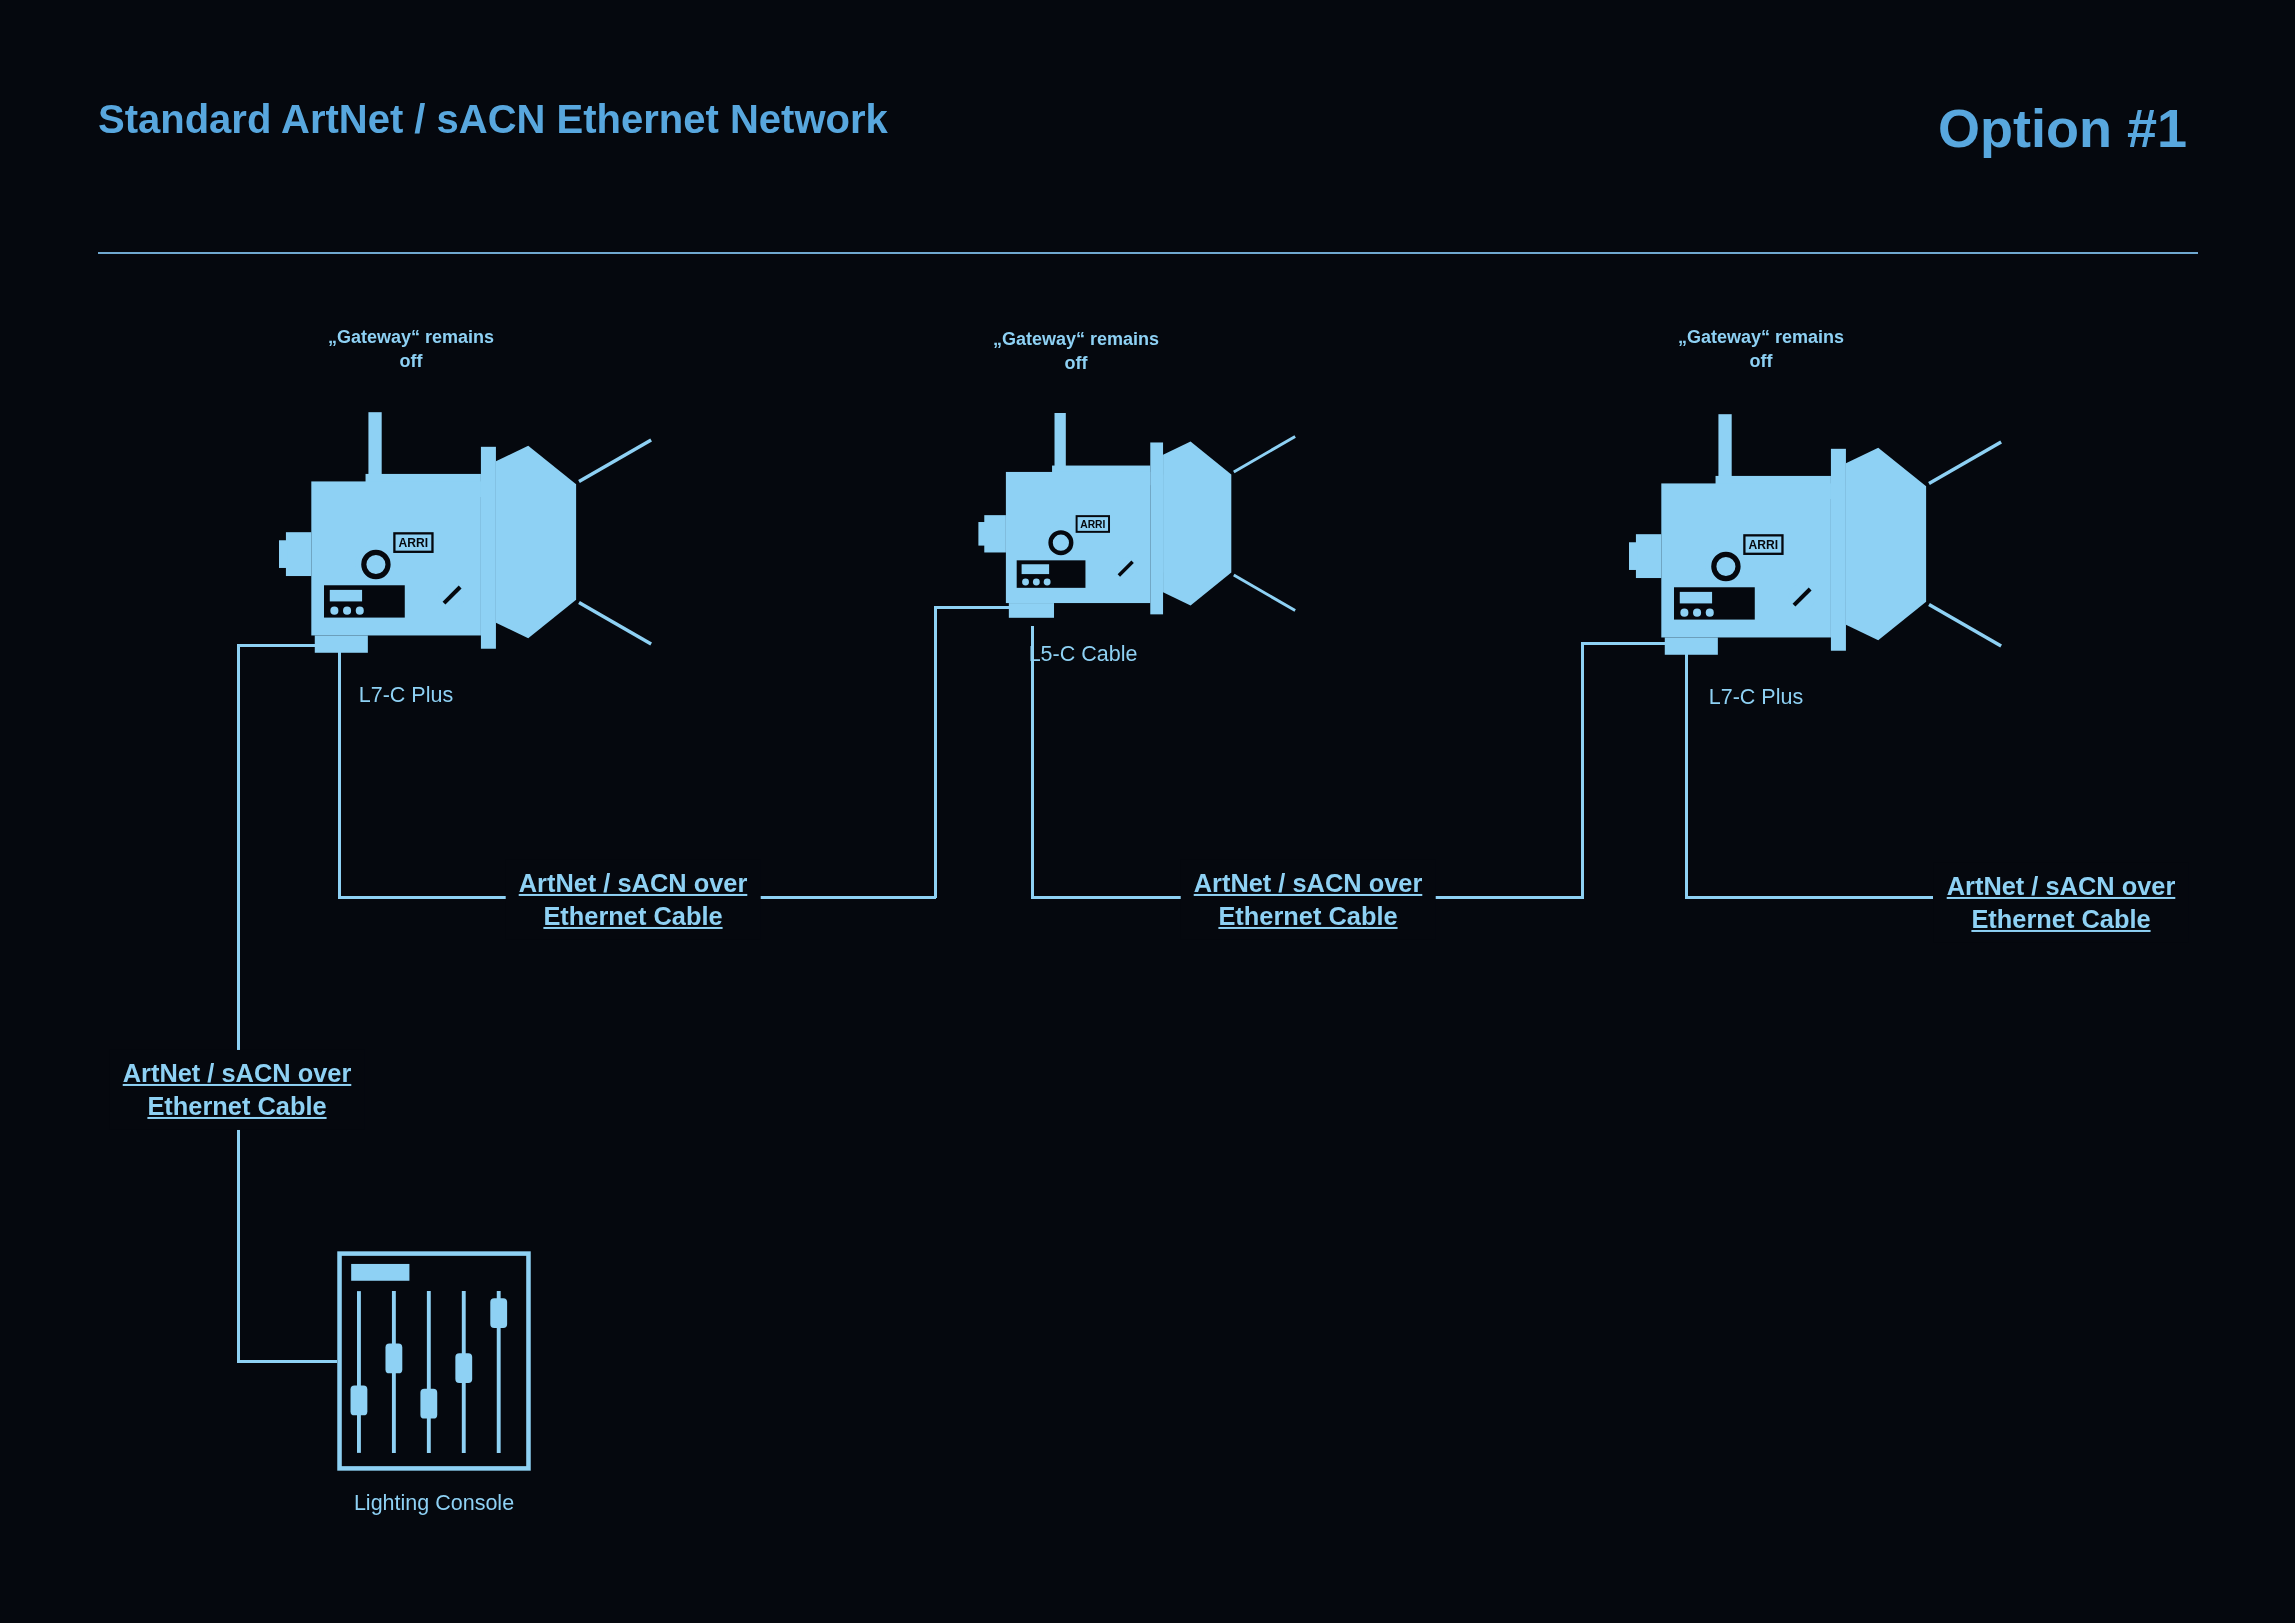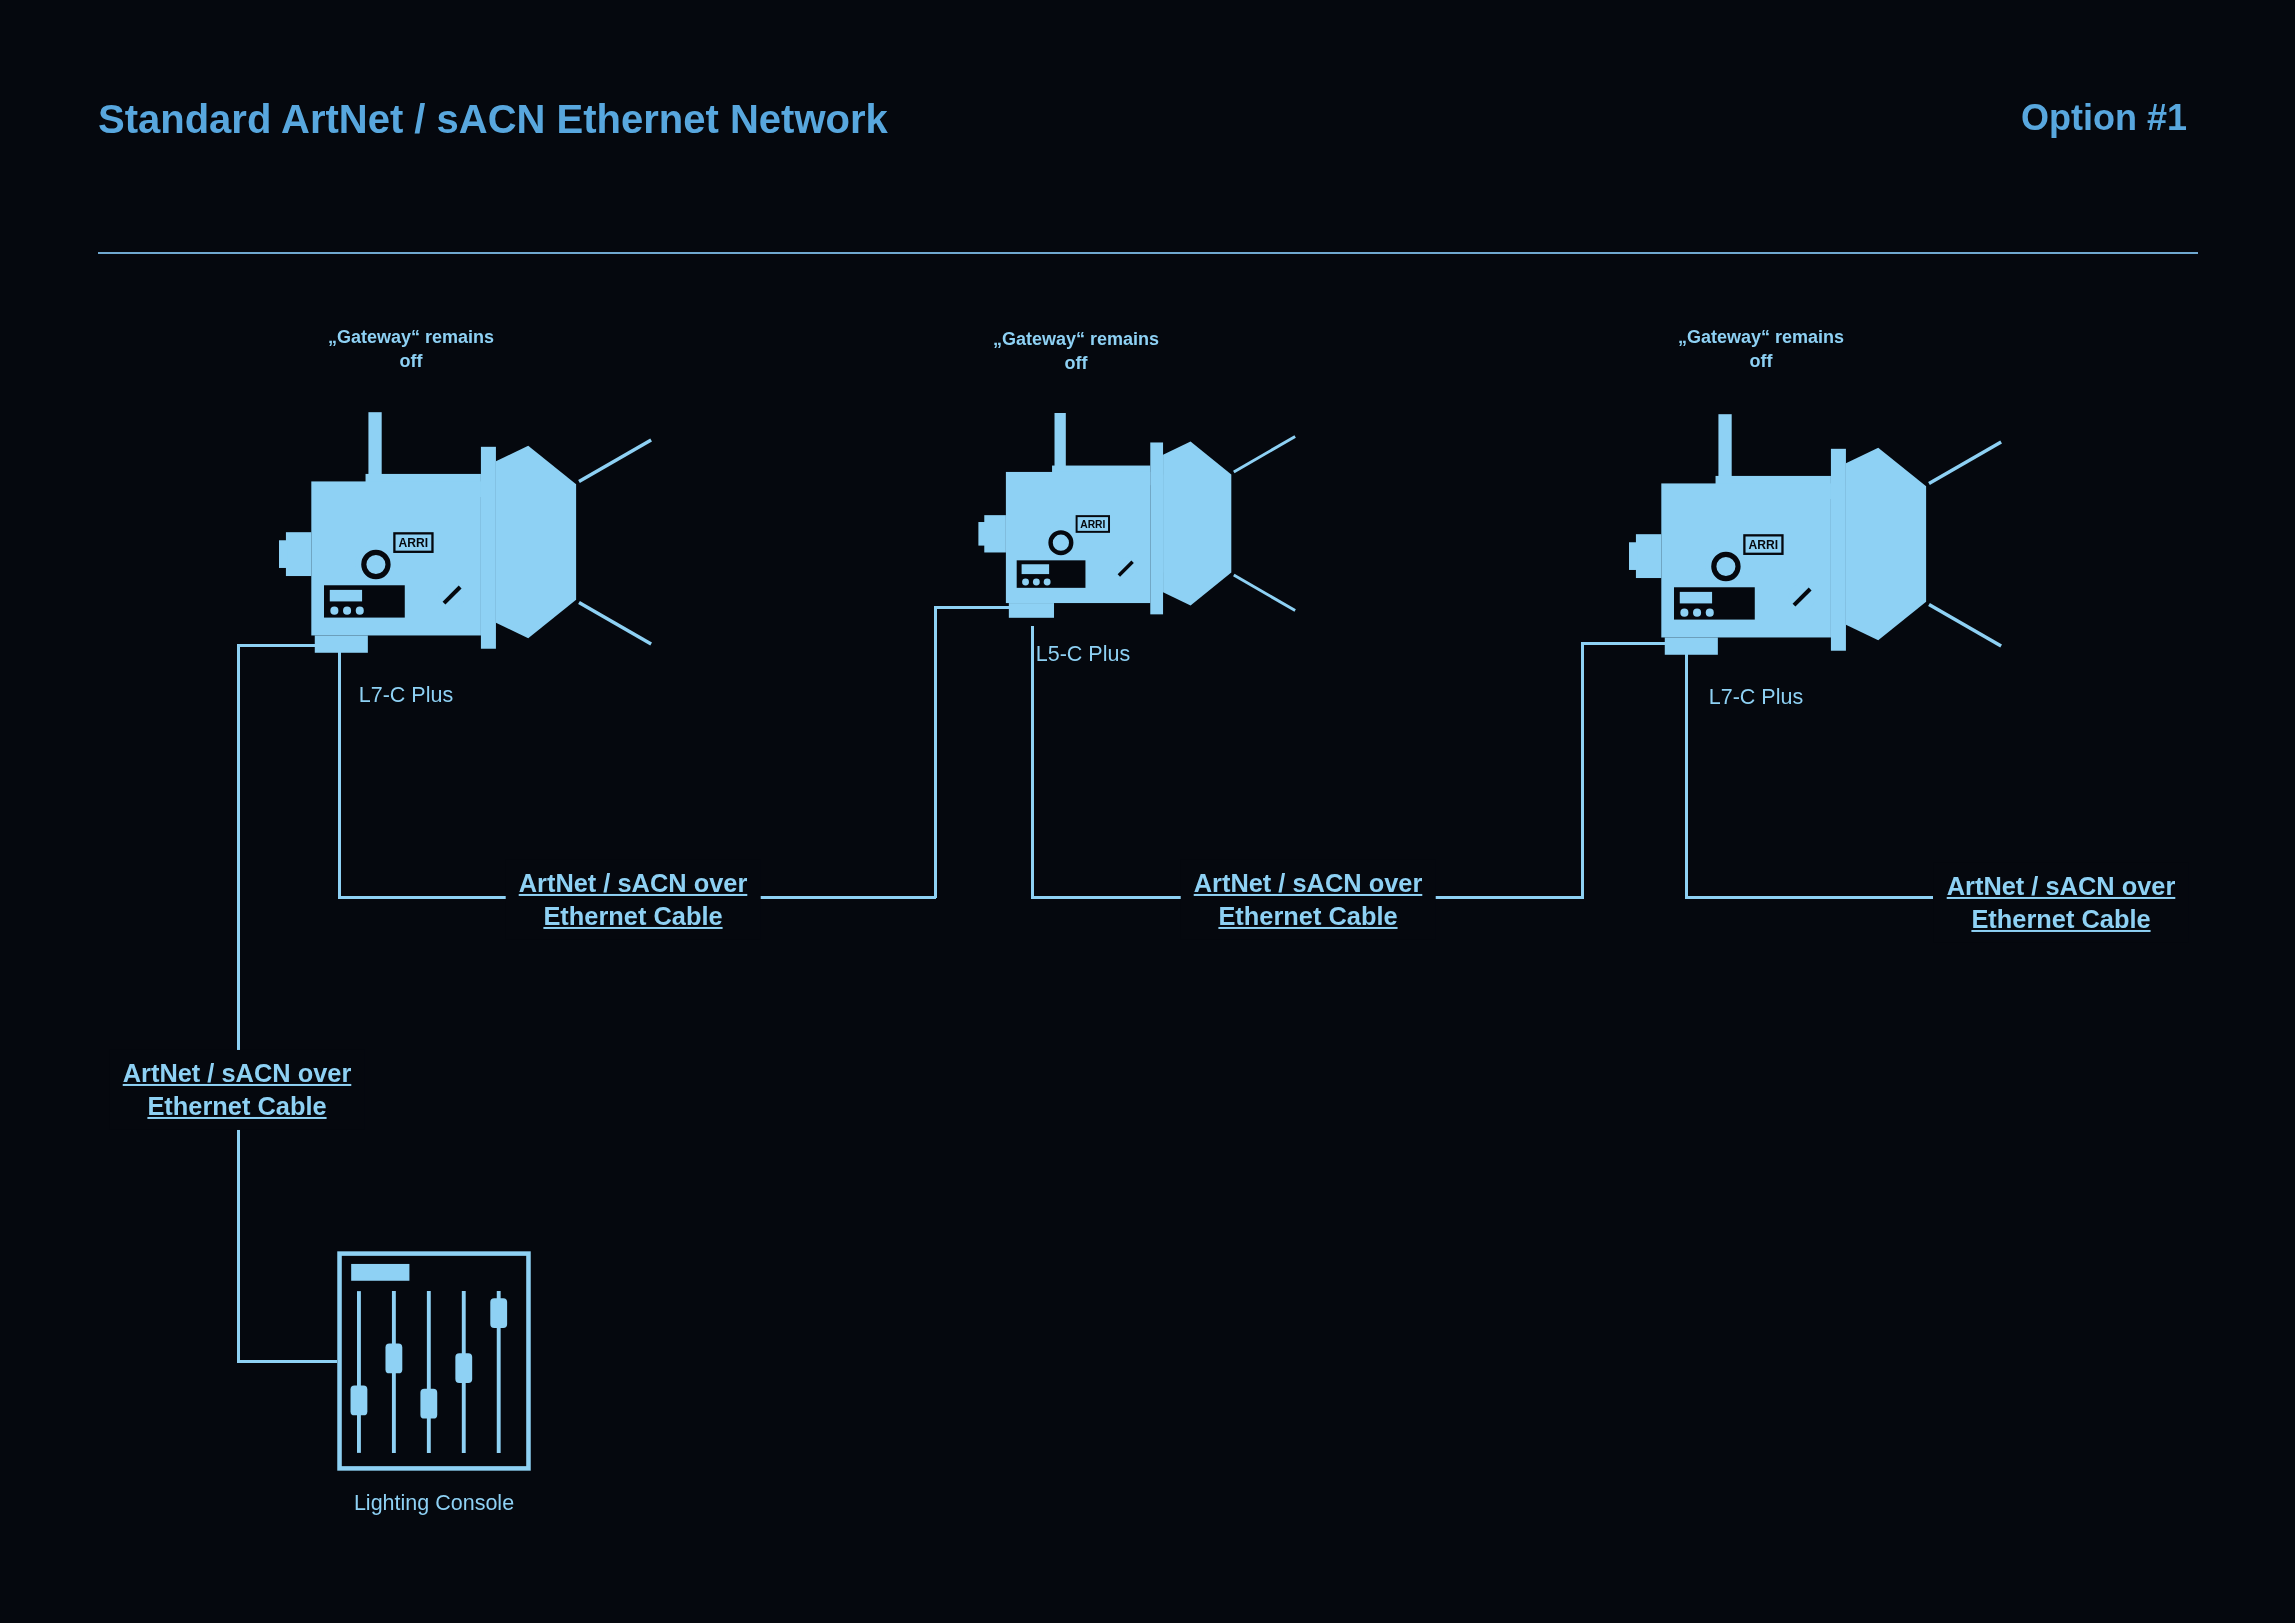--- a/index.html
+++ b/index.html
@@ -18,21 +18,21 @@
     font-family:"Liberation Sans","DejaVu Sans",sans-serif;
     overflow:hidden;
   }
   .title{
     position:absolute;left:98px;top:97px;
     font-size:40px;font-weight:bold;color:var(--heading);
     white-space:nowrap;
   }
   .option{
     position:absolute;right:108px;top:97px;
-    font-size:36px;font-weight:bold;color:var(--heading);
+    font-size:54px;font-weight:bold;color:var(--heading);
     white-space:nowrap;
   }
   .subtitle{
     position:absolute;left:136px;top:171px;
     font-size:31px;color:var(--subtle);white-space:nowrap;
   }
   .subtitle .arrow{margin-right:11.7px;}
   .divider{
     position:absolute;left:98px;top:252px;width:2100px;height:2px;
     background:var(--divider);
@@ -109,21 +109,21 @@
   </svg>
   <div class="model-label" style="left:406px;top:683px;">L7-C Plus</div>
 
   <div class="gateway-label" style="left:1076px;top:328px;">
     <div>„Gateway“ remains</div>
     <div>off</div>
   </div>
   <svg class="fixture-svg" style="left:978px;top:413px;" width="320" height="221" viewBox="0 0 650 450">
     <use href="#fixture-sym"></use>
   </svg>
-  <div class="model-label" style="left:1083px;top:642px;">L5-C Plus</div>
+  <div class="model-label" style="left:1083px;top:642px;">L5-C Cable</div>
 
   <div class="gateway-label" style="left:1761px;top:326px;">
     <div>„Gateway“ remains</div>
     <div>off</div>
   </div>
   <svg class="fixture-svg" style="left:1629px;top:414px;" width="375" height="260" viewBox="0 0 650 450">
     <use href="#fixture-sym"></use>
   </svg>
   <div class="model-label" style="left:1756px;top:685px;">L7-C Plus</div>
 

